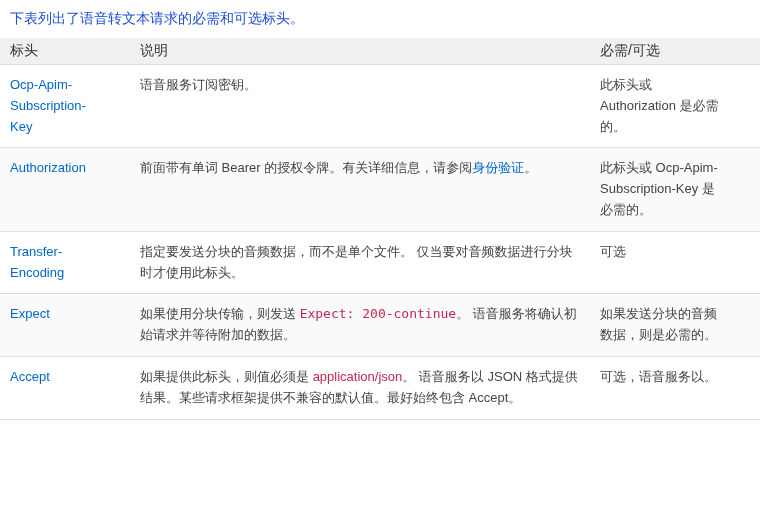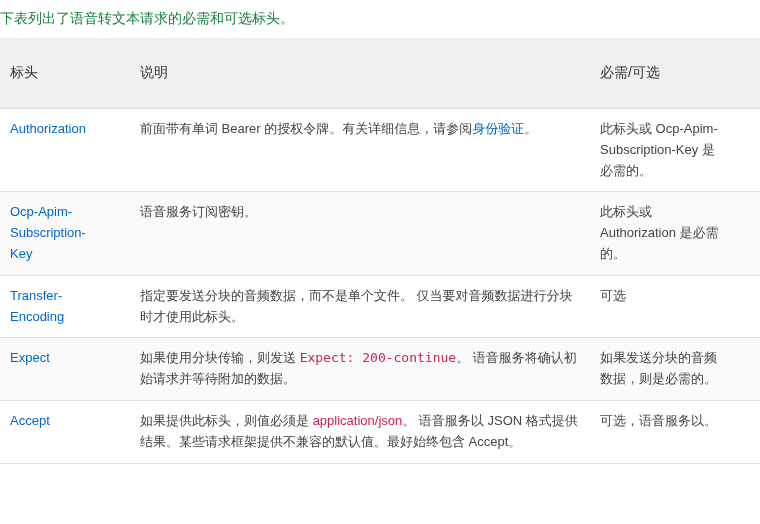--- a/index.html
+++ b/index.html
@@ -9,44 +9,44 @@
     }
     body {
       font-family: "Microsoft YaHei", "SimSun", Arial, sans-serif;
       font-size: 14px;
       color: #333;
       background: #fff;
       padding: 10px 0;
       width: 760px;
     }
     .intro-text {
-      color: #15803d;
+      color: #1d4ed8;
       font-size: 14px;
       margin-bottom: 10px;
-      padding: 0 0;
+      padding: 0 10px;
     }
     table {
       width: 100%;
       border-collapse: collapse;
       table-layout: fixed;
     }
     col.col-header {
       width: 130px;
     }
     col.col-desc {
       width: 460px;
     }
     col.col-required {
       width: 170px;
     }
     thead tr {
       background: #f0f0f0;
     }
     thead th {
-      padding: 26px 10px;
+      padding: 4px 10px;
       text-align: left;
       font-weight: normal;
       color: #333;
       border-bottom: 1px solid #ddd;
       font-size: 14px;
     }
     tbody tr {
       border-bottom: 1px solid #e0e0e0;
       vertical-align: top;
     }
@@ -96,28 +96,28 @@
   </colgroup>
     <thead>
     <tr>
       <th>标头</th>
       <th>说明</th>
       <th>必需/可选</th>
     </tr>
   </thead>
   <tbody id="table-body">
   <tr>
+        <td><span class="header-name">Ocp-Apim-<br>Subscription-<br>Key</span></td>
+        <td><span class="desc-text">语音服务订阅密钥。</span></td>
+        <td><span class="required-text">此标头或<br>Authorization 是必需<br>的。</span></td>
+      </tr>
+      <tr>
         <td><span class="header-name">Authorization</span></td>
         <td><span class="desc-text">前面带有单词 Bearer 的授权令牌。有关详细信息，请参阅<a class="link" style="color:#0066cc;text-decoration:none;">身份验证</a>。</span></td>
         <td><span class="required-text">此标头或 Ocp-Apim-<br>Subscription-Key 是<br>必需的。</span></td>
-      </tr>
-      <tr>
-        <td><span class="header-name">Ocp-Apim-<br>Subscription-<br>Key</span></td>
-        <td><span class="desc-text">语音服务订阅密钥。</span></td>
-        <td><span class="required-text">此标头或<br>Authorization 是必需<br>的。</span></td>
       </tr>
       <tr>
         <td><span class="header-name">Transfer-<br>Encoding</span></td>
         <td><span class="desc-text">指定要发送分块的音频数据，而不是单个文件。 仅当要对音频数据进行分块时才使用此标头。</span></td>
         <td><span class="required-text">可选</span></td>
       </tr>
       <tr>
         <td><span class="header-name">Expect</span></td>
         <td><span class="desc-text">如果使用分块传输，则发送 <code style="color:#c7254e;font-family:Consolas,monospace;">Expect: 200-continue</code>。 语音服务将确认初始请求并等待附加的数据。</span></td>
         <td><span class="required-text">如果发送分块的音频<br>数据，则是必需的。</span></td>

